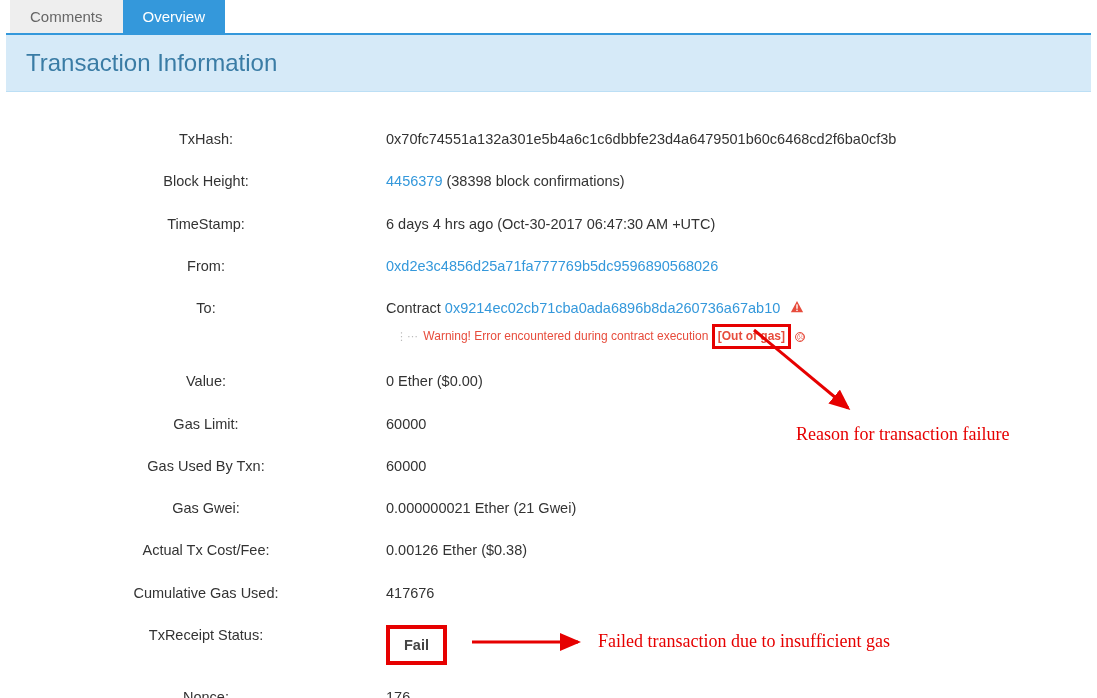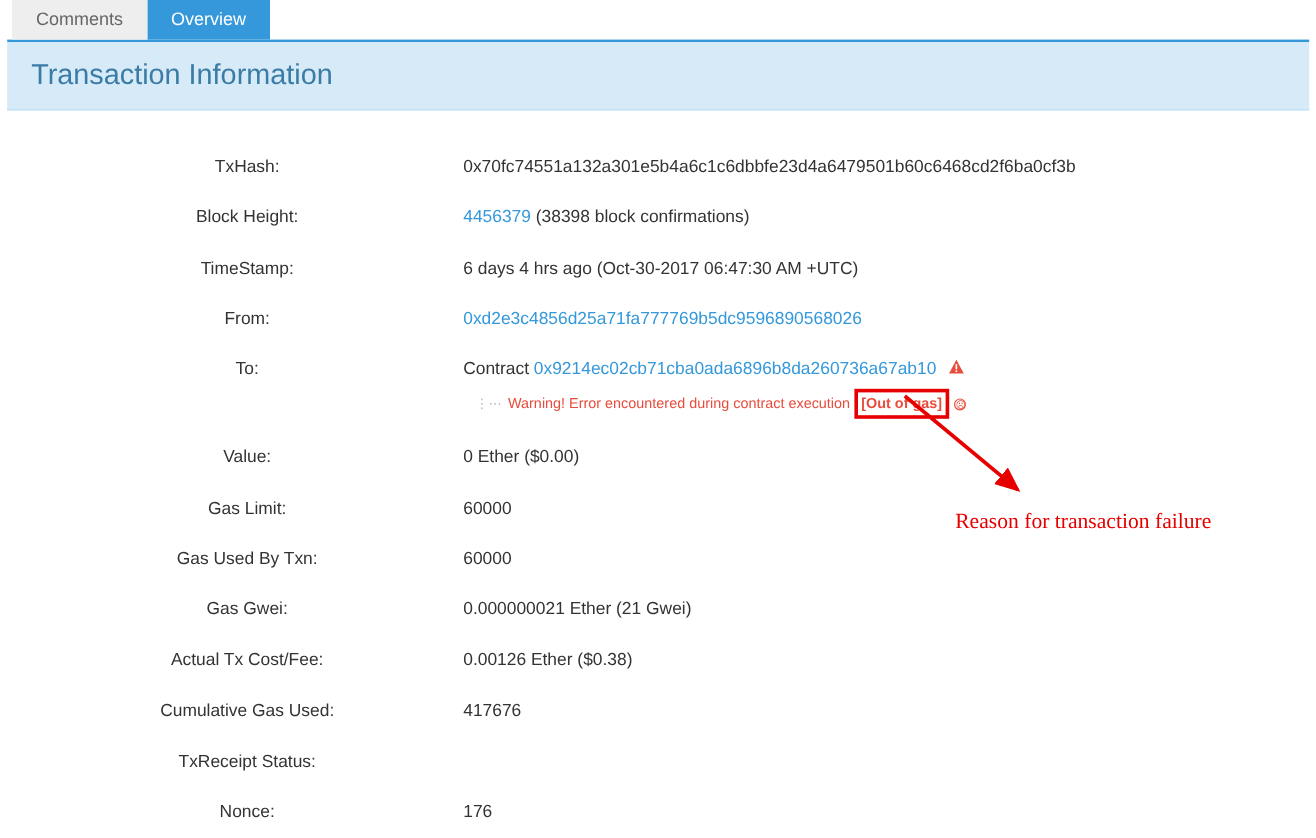--- a/index.html
+++ b/index.html
@@ -206,20 +206,33 @@
       <div class="value-col">0.00126 Ether ($0.38)</div>
     </div>
 
     <div class="row">
       <div class="label-col">Cumulative Gas Used:</div>
       <div class="value-col">417676</div>
     </div>
 
     <div class="row">
       <div class="label-col">TxReceipt Status:</div>
+      <div class="value-col" style="position:relative;">
+        <span class="fail-box">Fail</span>
+
+        <svg class="arrow" style="left:82px; top:6px;" width="120" height="22">
+          <defs>
+              <marker id="ah2" markerWidth="8" markerHeight="8" refX="6" refY="3" orient="auto">
+                <path d="M0,0 L7,3 L0,6 Z" fill="#e60000"></path>
+              </marker>
+            </defs>
+          <line x1="4" y1="11" x2="110" y2="11" stroke="#e60000" stroke-width="3" marker-end="url(#ah2)"></line>
+        </svg>
+        <div class="annotation" style="left:212px; top:4px;">Failed transaction due to insufficient gas</div>
+      </div>
     </div>
 
     <div class="row">
       <div class="label-col">Nonce:</div>
       <div class="value-col">176</div>
     </div>
 
   </div>
 </div>
 

